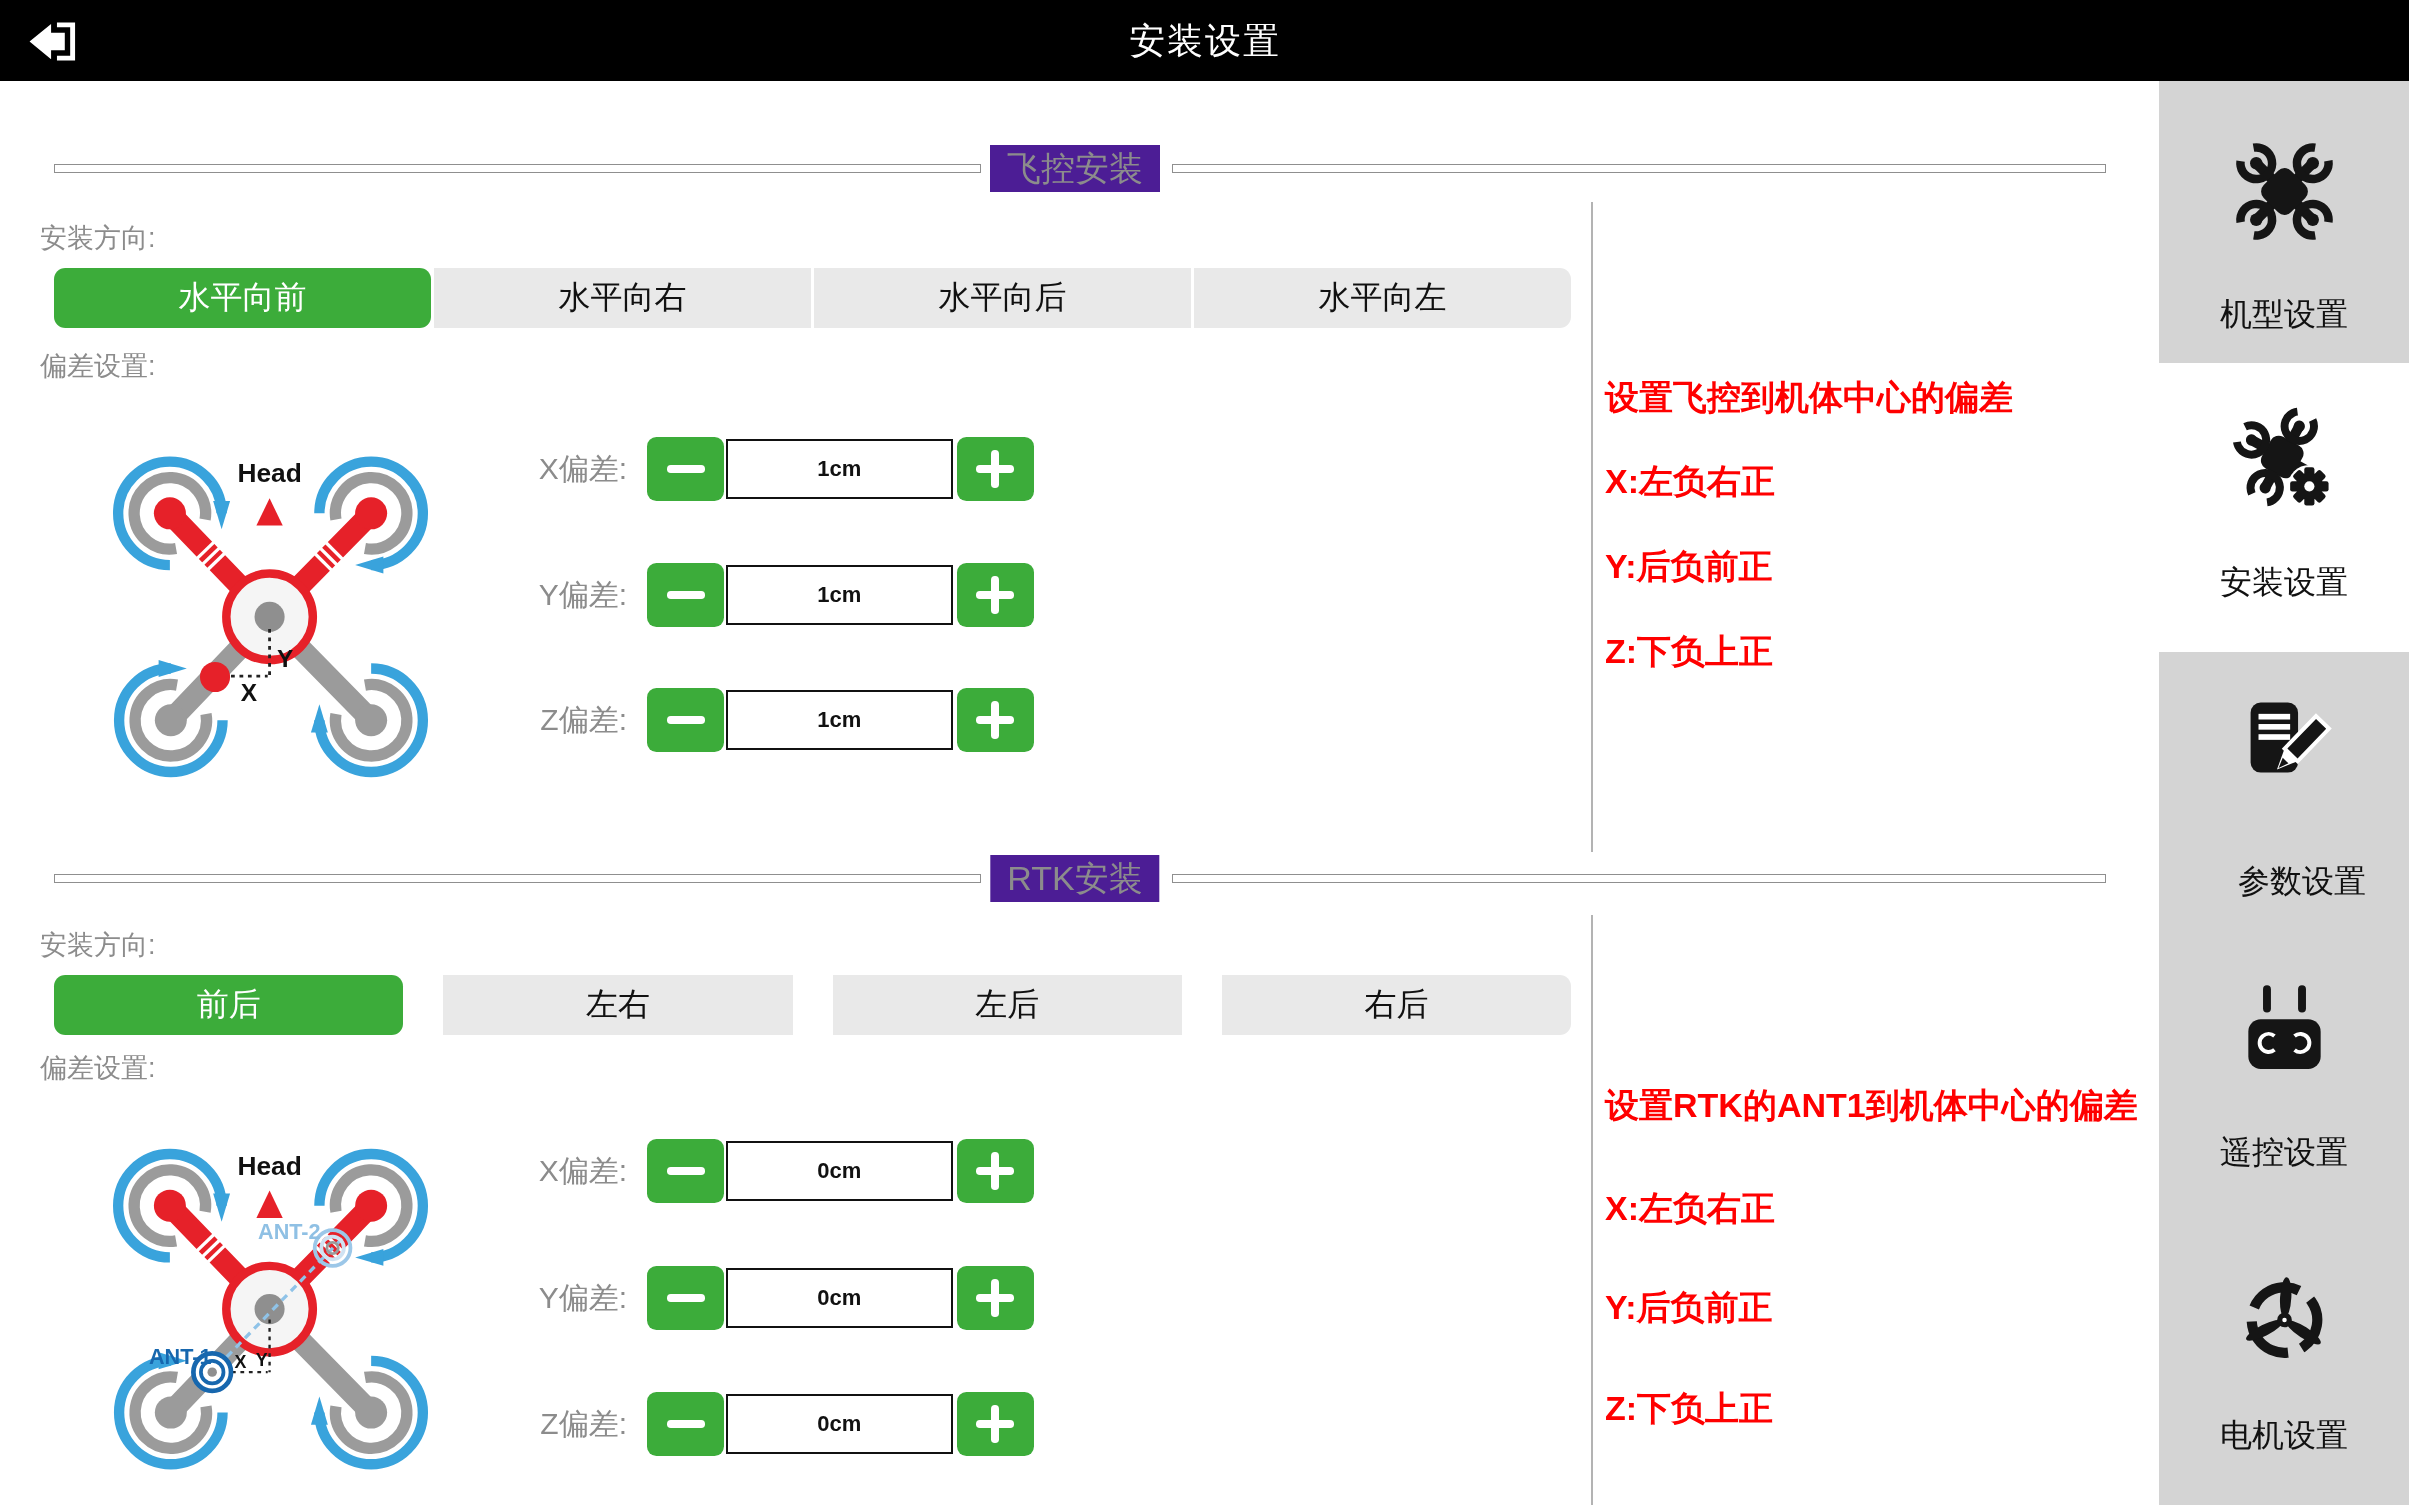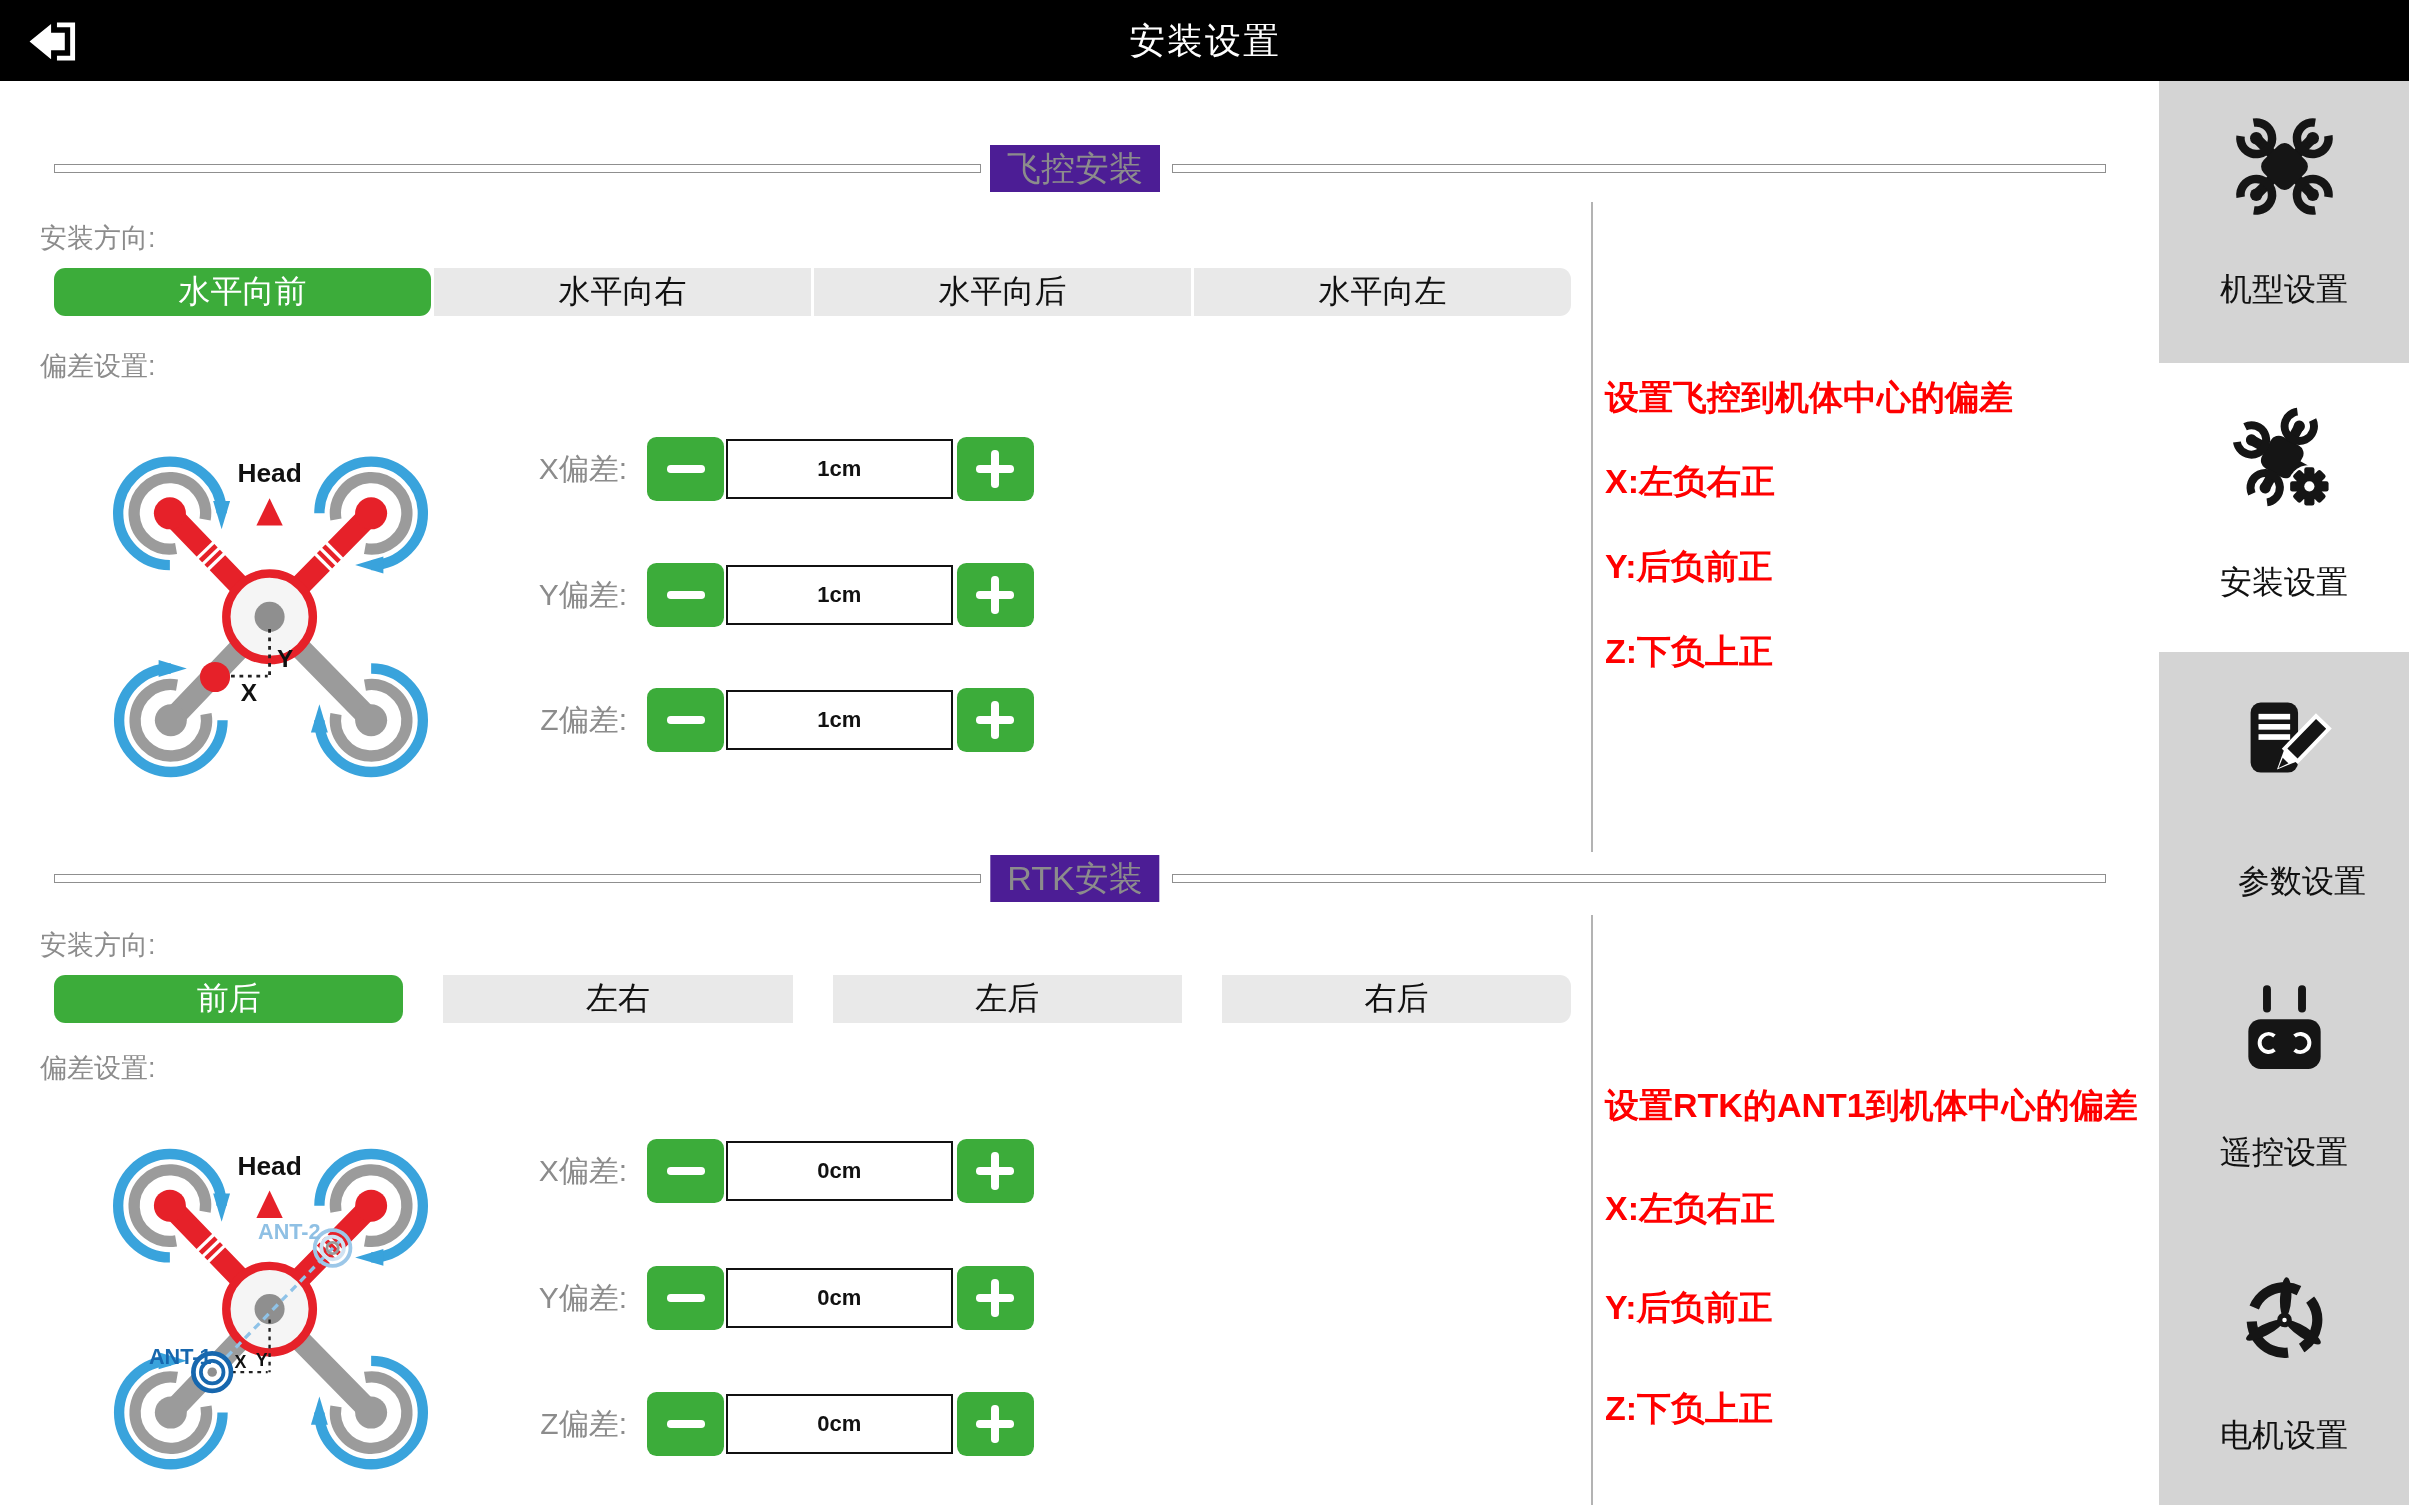--- a/index.html
+++ b/index.html
@@ -20,21 +20,21 @@
   .header{position:absolute;left:0;top:0;width:2410px;height:81px;background:#000;}
   .header .title{position:absolute;left:0;right:0;top:0;line-height:81px;text-align:center;
     color:#fff;font-size:36px;font-weight:500;letter-spacing:1.9px;}
   .back-btn{position:absolute;left:24.5px;top:18px;width:60px;height:47px;cursor:pointer;}
   
   .hline{position:absolute;height:8.5px;border:0.9px solid #8f8f8f;background:#fff;}
   .sec-title{position:absolute;transform:translateX(-50%);font-size:34px;color:var(--lbl-gray);
     background:#4c1d95;padding:0 17px;line-height:47px;white-space:nowrap;}
   .small-label{position:absolute;left:40px;font-size:27px;color:var(--lbl-gray);line-height:38px;}
   
-  .seg-group{position:absolute;left:54px;width:1517px;height:48px;display:flex;gap:2.8px;}
+  .seg-group{position:absolute;left:54px;width:1517px;height:60px;display:flex;gap:2.8px;}
   .seg{flex:1;background:var(--seg-gray);display:flex;align-items:center;justify-content:center;
     font-size:32px;color:#111;cursor:pointer;}
   .seg:first-child{border-radius:11.3px 0 0 11.3px;}
   .seg:last-child{border-radius:0 11.3px 11.3px 0;}
   .seg.selected{background:var(--green);color:#fff;border-radius:11.3px;}
   
   .row{position:absolute;left:395px;height:64px;display:flex;align-items:center;}
   .row .lbl{width:252px;text-align:right;padding-right:20px;font-size:30px;color:var(--lbl-gray);}
   .stepbtn{width:77px;height:64px;background:var(--green);border-radius:9.4px;position:relative;
     border:none;cursor:pointer;flex:0 0 auto;}
@@ -241,21 +241,21 @@
 
 <div class="vdiv" style="top:915px;height:590px;"></div>
 
 <div class="note" style="top:1085px;">设置RTK的ANT1到机体中心的偏差</div>
 <div class="note" style="top:1188px;">X:左负右正</div>
 <div class="note" style="top:1287px;">Y:后负前正</div>
 <div class="note" style="top:1388px;">Z:下负上正</div>
 
 <div class="sidebar"></div>
 
-<div class="side-item" style="top:73px;height:282px;border-radius:31px;">
+<div class="side-item" style="top:98px;height:282px;border-radius:31px;">
   <svg class="icn" style="top:37px;" viewBox="0 0 100 100">
     <g fill="#151515" stroke="#151515">
       <path d="M50 50 L26 26 M50 50 L74 26 M50 50 L26 74 M50 50 L74 74" stroke-width="9" fill="none"></path>
       <rect x="33" y="33" width="34" height="34" rx="8" transform="rotate(45 50 50)" stroke="none"></rect>
       <circle cx="25" cy="25" r="5.5" stroke="none"></circle>
         <circle cx="75" cy="25" r="5.5" stroke="none"></circle>
       <circle cx="25" cy="75" r="5.5" stroke="none"></circle>
         <circle cx="75" cy="75" r="5.5" stroke="none"></circle>
       <circle cx="25" cy="25" r="14" fill="none" stroke-width="7.5" pathLength="100" stroke-dasharray="80 20" transform="rotate(-100 25 25)"></circle>
       <circle cx="75" cy="25" r="14" fill="none" stroke-width="7.5" pathLength="100" stroke-dasharray="80 20" transform="rotate(-9 75 25)"></circle>

